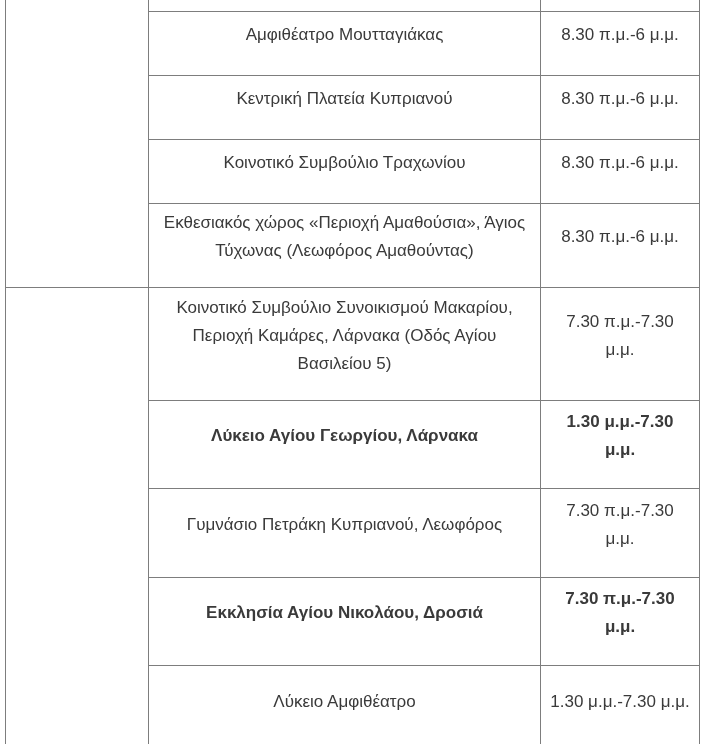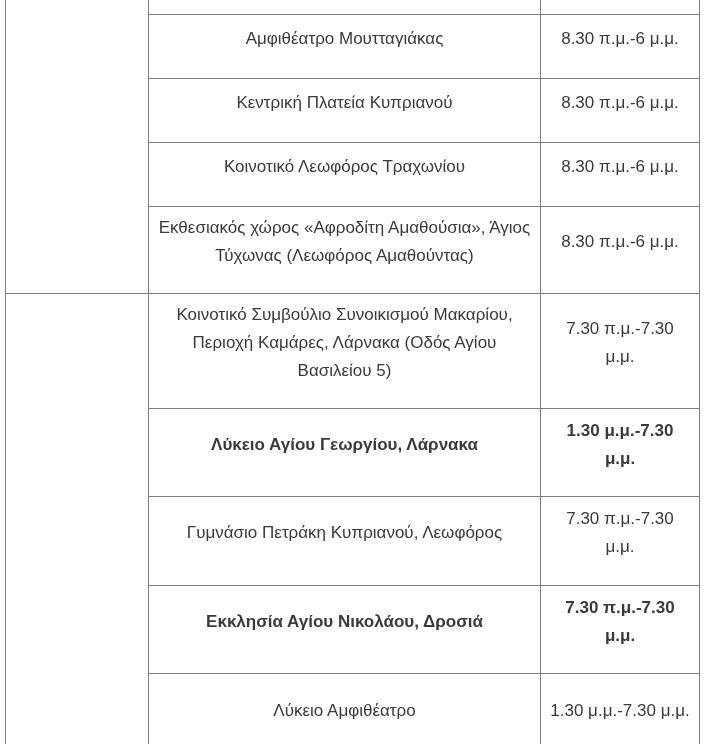--- a/index.html
+++ b/index.html
@@ -23,21 +23,21 @@
     border-collapse: collapse;
     table-layout: fixed;
   }
   table.schedule td {
     border: 1px solid #7d7d7d;
     vertical-align: middle;
     text-align: center;
     color: #3a3a3a;
     font-size: 17px;
     line-height: 28px;
-    padding: 7px 9px;
+    padding: 0 9px;
     overflow: hidden;
   }
   table.schedule td p {
     margin: 0 0 16px 0;
   }
   
   td.c-district {
     border-left: 2px solid #2e2e2e;
   }
   
@@ -84,29 +84,29 @@
       <tr class="rh-a">
         <td class="c-location">
           <p>Κεντρική Πλατεία Κυπριανού</p>
         </td>
         <td class="c-hours">
           <p>8.30 π.μ.-6 μ.μ.</p>
         </td>
       </tr>
       <tr class="rh-a">
         <td class="c-location">
-          <p>Κοινοτικό Λεωφόρος Τραχωνίου</p>
+          <p>Κοινοτικό Συμβούλιο Τραχωνίου</p>
         </td>
         <td class="c-hours">
           <p>8.30 π.μ.-6 μ.μ.</p>
         </td>
       </tr>
       <tr class="rh-b">
         <td class="c-location">
-          <p>Εκθεσιακός χώρος «Αφροδίτη Αμαθούσια», Άγιος Τύχωνας (Λεωφόρος Αμαθούντας)</p>
+          <p>Εκθεσιακός χώρος «Περιοχή Αμαθούσια», Άγιος Τύχωνας (Λεωφόρος Αμαθούντας)</p>
         </td>
         <td class="c-hours">
           <p>8.30 π.μ.-6 μ.μ.</p>
         </td>
       </tr>
 
       <tr class="rh-c">
         <td class="c-district" rowspan="5"></td>
         <td class="c-location">
           <p>Κοινοτικό Συμβούλιο Συνοικισμού Μακαρίου, Περιοχή Καμάρες, Λάρνακα (Οδός Αγίου Βασιλείου 5)</p>

